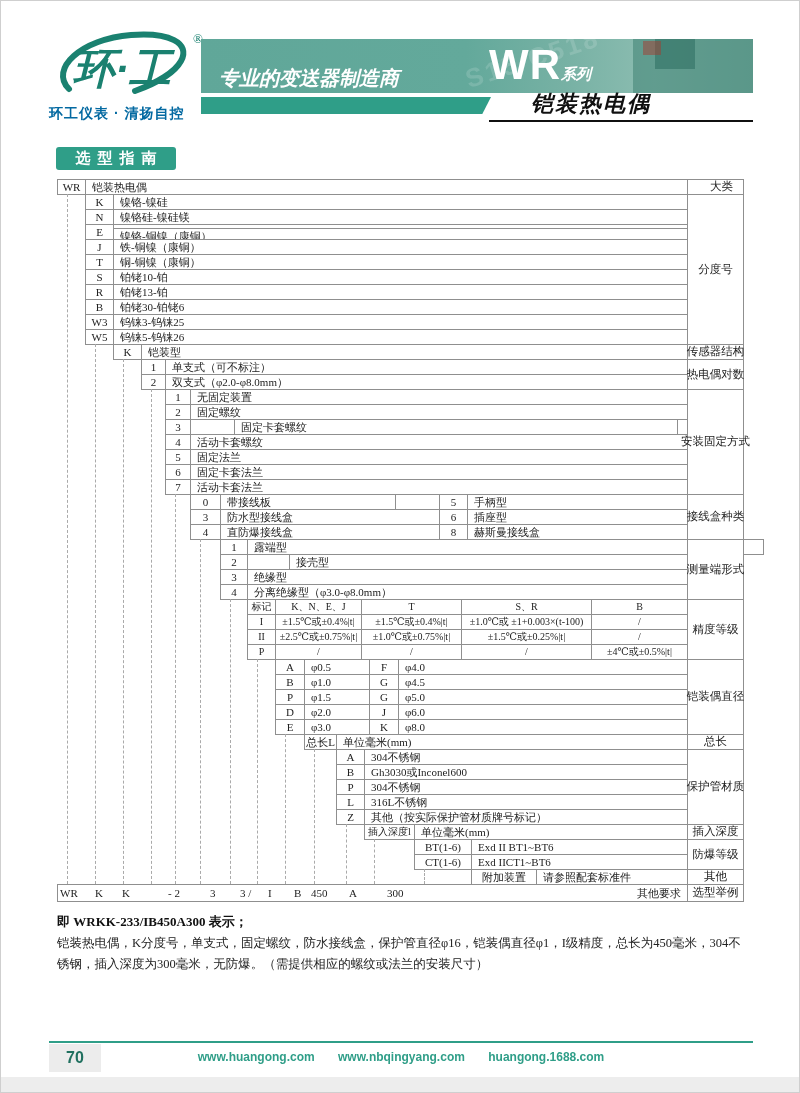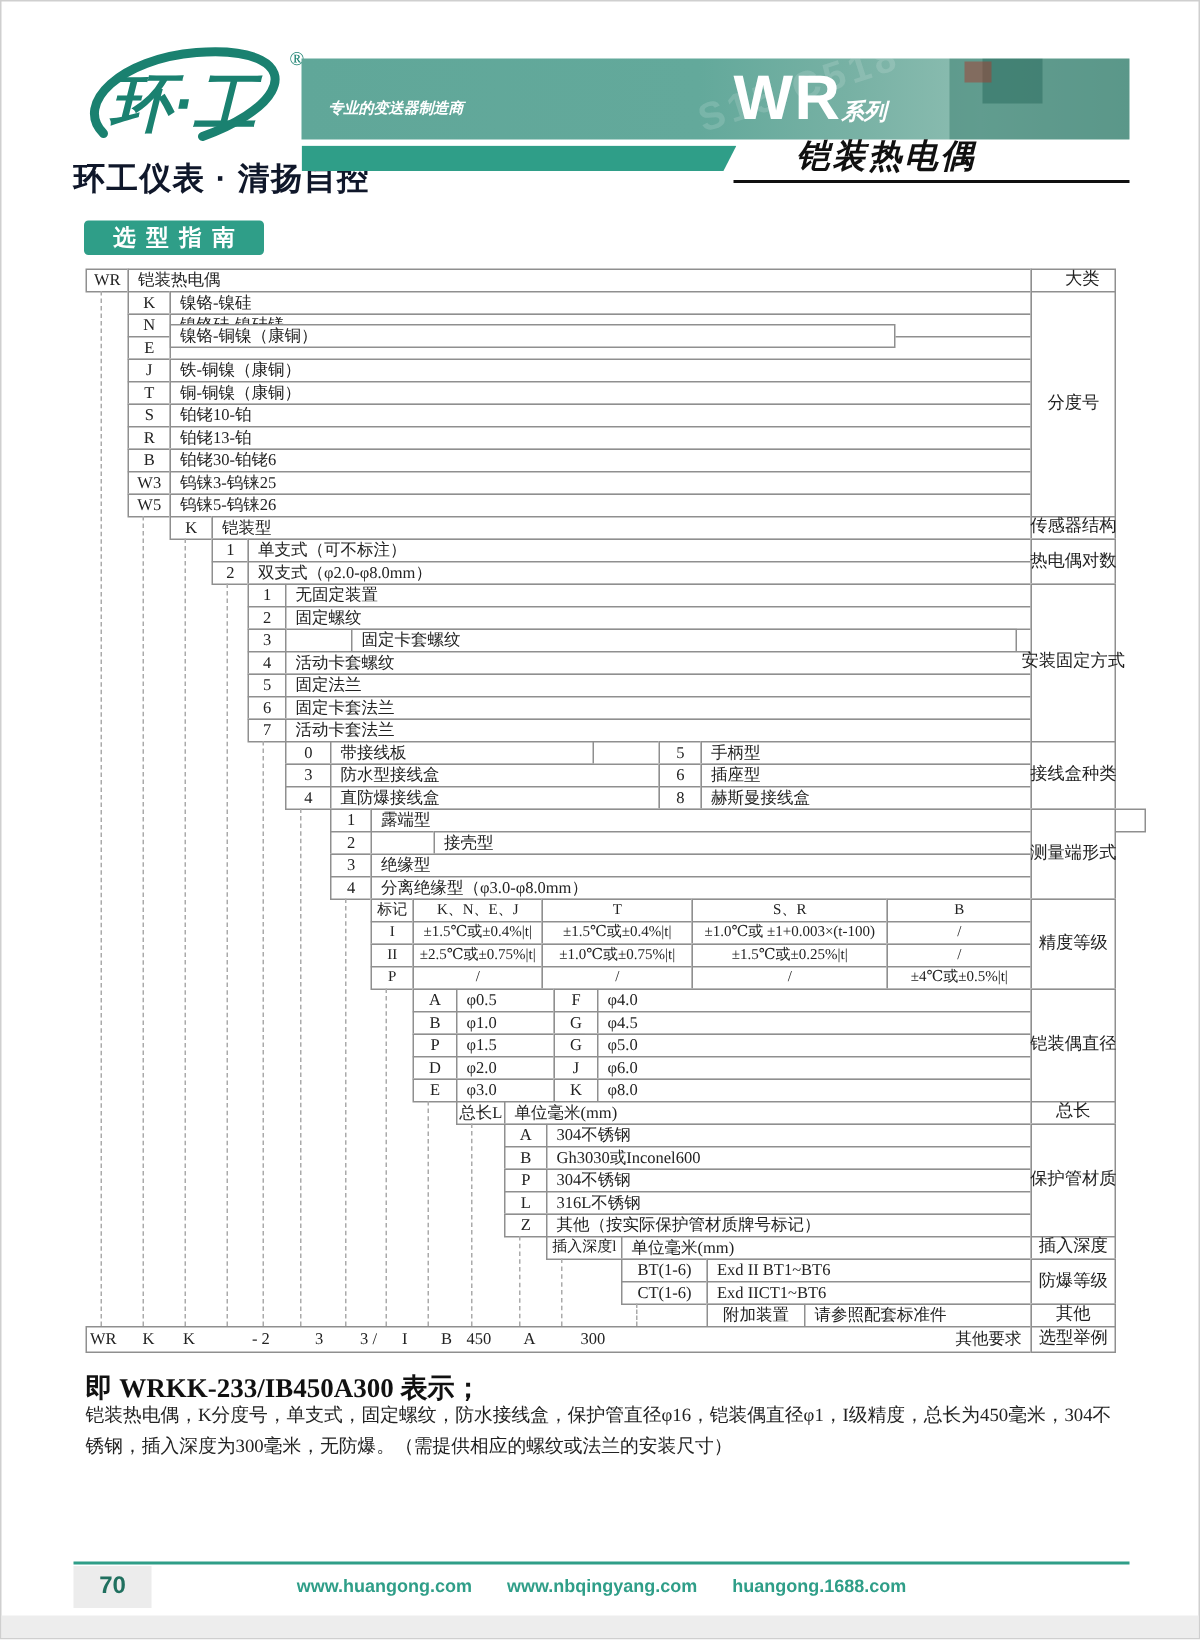--- a/index.html
+++ b/index.html
@@ -2,28 +2,28 @@
 <html><head>
 <meta charset="utf-8">
 <style>
   html,body{margin:0;padding:0;background:#ffffff;}
   .page{position:relative;width:800px;height:1093px;background:#fff;overflow:hidden;
         border:1px solid #cfcfcf;box-sizing:border-box;
         font-family:"Liberation Serif","DejaVu Serif",serif;color:#222;}
   
   .logo-wrap{position:absolute;left:50px;top:26px;width:160px;height:80px;}
   .logo-sub{position:absolute;left:48px;top:104px;width:230px;font-family:"Liberation Sans","DejaVu Sans",sans-serif;
-            font-weight:bold;font-size:21px;letter-spacing:1px;color:#0f172a;}
+            font-weight:bold;font-size:14px;letter-spacing:1px;color:#0369a1;}
   .banner{position:absolute;left:200px;top:38px;width:552px;height:54px;
           background:linear-gradient(90deg,#60a799 0%,#63a99b 48%,#77b1a4 66%,#8cbdb1 82%,#7eb2a5 100%);overflow:hidden;}
   .tile{position:absolute;opacity:.55;}
   .ghost{position:absolute;right:150px;top:4px;font-family:"Liberation Sans",sans-serif;font-weight:bold;
          font-size:26px;color:#ffffff;opacity:.14;transform:rotate(-18deg);letter-spacing:3px;}
   .slogan{position:absolute;left:18px;top:26px;color:#fff;font-family:"Liberation Sans",sans-serif;
-          font-weight:bold;font-style:italic;font-size:10px;}
+          font-weight:bold;font-style:italic;font-size:20px;}
   .series{position:absolute;left:288px;top:2px;color:#fff;font-family:"Liberation Sans",sans-serif;font-weight:bold;}
   .series .wr{font-size:42px;letter-spacing:1px;}
   .series .sfx{font-size:15px;font-style:italic;}
   .stripe{position:absolute;left:200px;top:96px;width:290px;height:17px;background:#2f9e88;
           clip-path:polygon(0 0,100% 0,97% 100%,0 100%);}
   .prod-title{position:absolute;left:530px;top:88px;font-family:"Liberation Sans",sans-serif;
               font-weight:bold;font-style:italic;font-size:22px;color:#101010;letter-spacing:2px;}
   .title-rule{position:absolute;left:488px;top:119px;width:264px;height:2px;background:#101010;}
   
   .badge{position:absolute;left:55px;top:146px;width:120px;height:23px;background:#2f9e88;border-radius:3px;
@@ -35,21 +35,21 @@
         display:flex;align-items:center;font-size:11px;line-height:1;color:#222;white-space:nowrap;}
   .code{justify-content:center;}
   .desc{padding-left:6px;}
   .label{justify-content:center;text-align:center;font-size:11.5px;}
   .grid{justify-content:center;font-size:10px;}
   .small{font-size:10px;}
   .dash{position:absolute;width:0;border-left:1px dashed #aaaaaa;}
   .tok{position:absolute;top:0;height:100%;display:flex;align-items:center;font-size:11px;}
   .exr{position:absolute;right:6px;top:0;height:100%;display:flex;align-items:center;font-size:11px;}
   
-  .note-title{position:absolute;left:56px;top:912px;font-weight:bold;font-size:18px;color:#111;}
+  .note-title{position:absolute;left:56px;top:912px;font-weight:bold;font-size:13px;color:#111;}
   .note-body{position:absolute;left:56px;top:932px;width:692px;font-size:12.5px;line-height:21px;color:#222;}
   
   .foot-rule{position:absolute;left:48px;top:1040px;width:704px;height:2px;background:#2f9e88;}
   .pagenum-box{position:absolute;left:48px;top:1043px;width:52px;height:28px;background:#ececec;
                display:flex;align-items:center;justify-content:center;}
   .pagenum{font-family:"Liberation Sans",sans-serif;font-weight:bold;font-size:16px;color:#20705f;}
   .urls{position:absolute;left:0;top:1049px;width:800px;text-align:center;color:#2f9e88;
         font-family:"Liberation Sans",sans-serif;font-weight:bold;font-size:12px;}
   .urls span{margin:0 10px;}
   .bottom-band{position:absolute;left:0;top:1076px;width:800px;height:17px;background:#ededed;}
@@ -86,21 +86,21 @@
 
   <div id="selector">
       <div class="cell code" style="left: 56px; top: 178px; width: 29px; height: 16px;">WR</div>
       <div class="cell desc" style="left: 84px; top: 178px; width: 603px; height: 16px;">铠装热电偶</div>
       <div class="cell label" style="left: 686px; top: 178px; width: 57px; height: 16px; padding-left: 12px;">大类</div>
       <div class="cell code" style="left: 84px; top: 193px; width: 29px; height: 16px;">K</div>
       <div class="cell desc" style="left: 112px; top: 193px; width: 575px; height: 16px;">镍铬-镍硅</div>
       <div class="cell code" style="left: 84px; top: 208px; width: 29px; height: 16px;">N</div>
       <div class="cell desc" style="left: 112px; top: 208px; width: 575px; height: 16px;">镍铬硅-镍硅镁</div>
       <div class="cell code" style="left: 84px; top: 223px; width: 29px; height: 16px;">E</div>
-      <div class="cell desc" style="left: 112px; top: 215px; width: 484px; height: 16px;">镍铬-铜镍（康铜）</div>
+      <div class="cell desc" style="left: 112px; top: 227px; width: 575px; height: 16px;">镍铬-铜镍（康铜）</div>
       <div class="cell code" style="left: 84px; top: 238px; width: 29px; height: 16px;">J</div>
       <div class="cell desc" style="left: 112px; top: 238px; width: 575px; height: 16px;">铁-铜镍（康铜）</div>
       <div class="cell code" style="left: 84px; top: 253px; width: 29px; height: 16px;">T</div>
       <div class="cell desc" style="left: 112px; top: 253px; width: 575px; height: 16px;">铜-铜镍（康铜）</div>
       <div class="cell code" style="left: 84px; top: 268px; width: 29px; height: 16px;">S</div>
       <div class="cell desc" style="left: 112px; top: 268px; width: 575px; height: 16px;">铂铑10-铂</div>
       <div class="cell code" style="left: 84px; top: 283px; width: 29px; height: 16px;">R</div>
       <div class="cell desc" style="left: 112px; top: 283px; width: 575px; height: 16px;">铂铑13-铂</div>
       <div class="cell code" style="left: 84px; top: 298px; width: 29px; height: 16px;">B</div>
       <div class="cell desc" style="left: 112px; top: 298px; width: 575px; height: 16px;">铂铑30-铂铑6</div>

